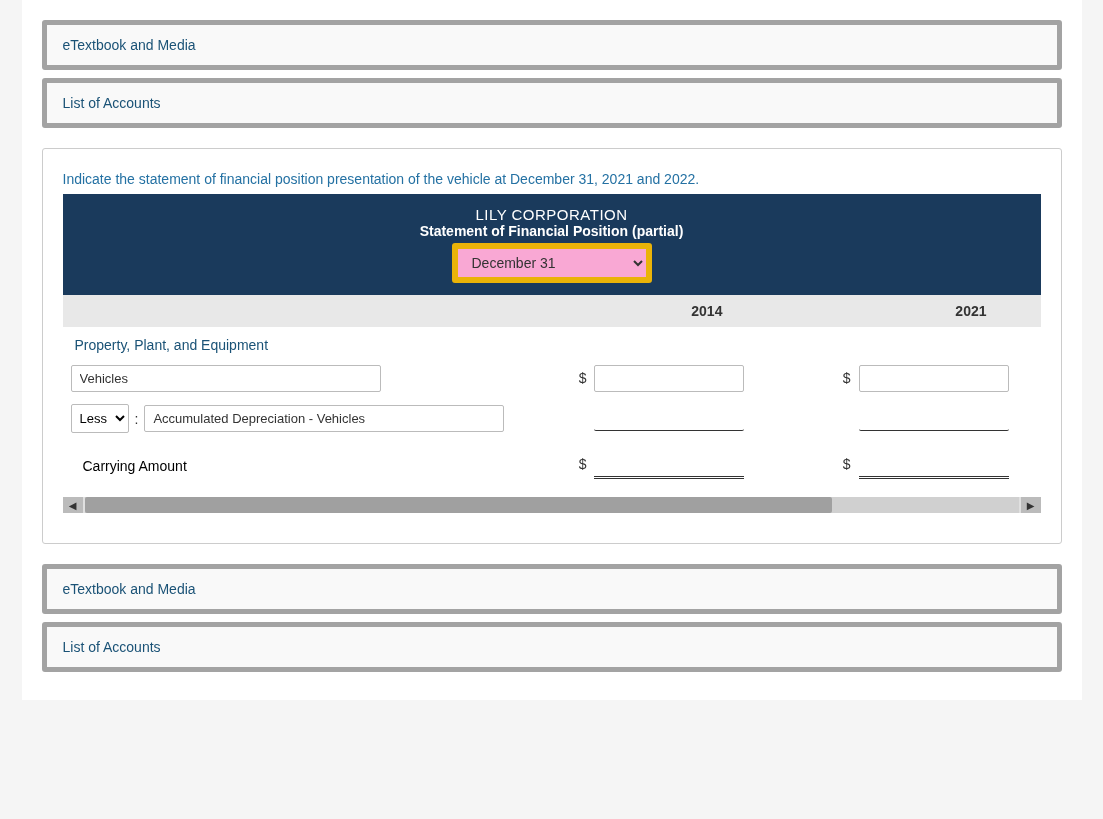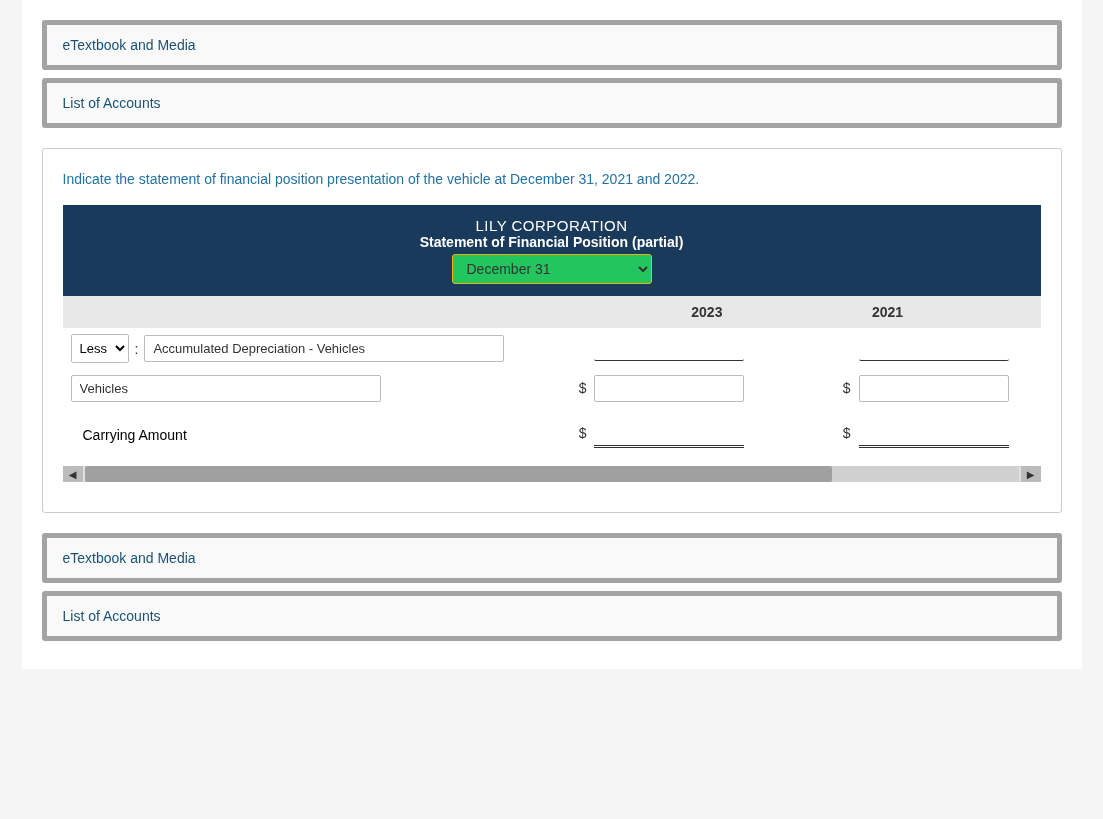--- a/index.html
+++ b/index.html
@@ -37,21 +37,21 @@
       border: 1px solid #ccc;
       border-radius: 3px;
       margin: 20px 20px;
       padding: 20px;
       background: #fff;
     }
 
     .instruction-text {
       color: #2471a3;
       font-size: 14px;
-      margin-bottom: 15px;
+      margin-bottom: 4px;
       line-height: 1.5;
     }
 
     
     .financial-table-wrapper {
       overflow-x: auto;
       position: relative;
     }
 
     .financial-table {
@@ -77,22 +77,22 @@
     }
     .corp-subtitle {
       font-size: 14px;
       font-weight: bold;
       display: block;
       margin-bottom: 4px;
     }
 
     
     .date-select {
-      background: #22c55e;
-      border: 1px solid #eab308;
+      background: #f9a8d4;
+      border: 6px solid #eab308;
       border-radius: 3px;
       padding: 5px 28px 5px 10px;
       font-size: 14px;
       color: #333;
       cursor: pointer;
       appearance: auto;
       min-width: 200px;
     }
 
     
@@ -261,26 +261,45 @@
               <select class="date-select">
                 <option>December 31</option>
                 <option>January 1</option>
                 <option>June 30</option>
               </select>
             </td>
           </tr>
 
           <tr class="year-header">
             <td style="width:380px;"></td>
-            <td style="text-align:right; padding-right:30px;">2023</td>
+            <td style="text-align:right; padding-right:30px;">2014</td>
             <td style="width:20px;"></td>
-            <td style="text-align:center; padding-right:30px;">2021</td>
+            <td style="text-align:right; padding-right:30px;">2021</td>
             <td style="width:20px;"></td>
           </tr>
 
+          <tr class="section-header">
+            <td colspan="5">Property, Plant, and Equipment</td>
+          </tr>
+
+          <tr class="data-row">
+            <td>
+              <input class="text-input text-input-wide" type="text" value="Vehicles" style="">
+            </td>
+            <td class="currency-cell">
+              <span class="dollar-sign">$</span>
+              <input class="text-input text-input-amount" type="text" value="" style="">
+            </td>
+            <td></td>
+            <td class="currency-cell">
+              <span class="dollar-sign">$</span>
+              <input class="text-input text-input-amount" type="text" value="" style="">
+            </td>
+            <td></td>
+          </tr>
 
           <tr class="data-row">
             <td>
               <div class="less-group">
                 <select class="less-select">
                   <option>Less</option>
                   <option>Add</option>
                 </select>
                 <span class="colon-sep">:</span>
                 <input class="text-input" style="width: 360px;" type="text" value="Accumulated Depreciation - Vehicles">
@@ -289,36 +308,20 @@
             <td class="currency-cell">
               <input class="text-input input-single-underline text-input-amount" type="text" value="" style="">
             </td>
             <td></td>
             <td class="currency-cell">
               <input class="text-input input-single-underline text-input-amount" type="text" value="" style="">
             </td>
             <td></td>
           </tr>
 
-          <tr class="data-row">
-            <td>
-              <input class="text-input text-input-wide" type="text" value="Vehicles" style="">
-            </td>
-            <td class="currency-cell">
-              <span class="dollar-sign">$</span>
-              <input class="text-input text-input-amount" type="text" value="" style="">
-            </td>
-            <td></td>
-            <td class="currency-cell">
-              <span class="dollar-sign">$</span>
-              <input class="text-input text-input-amount" type="text" value="" style="">
-            </td>
-            <td></td>
-          </tr>
-
           <tr class="spacer-row">
             <td colspan="5"></td>
           </tr>
 
           <tr class="carrying-row">
             <td>
               <span class="carrying-label">Carrying Amount</span>
             </td>
             <td class="currency-cell">
               <span class="dollar-sign">$</span>

